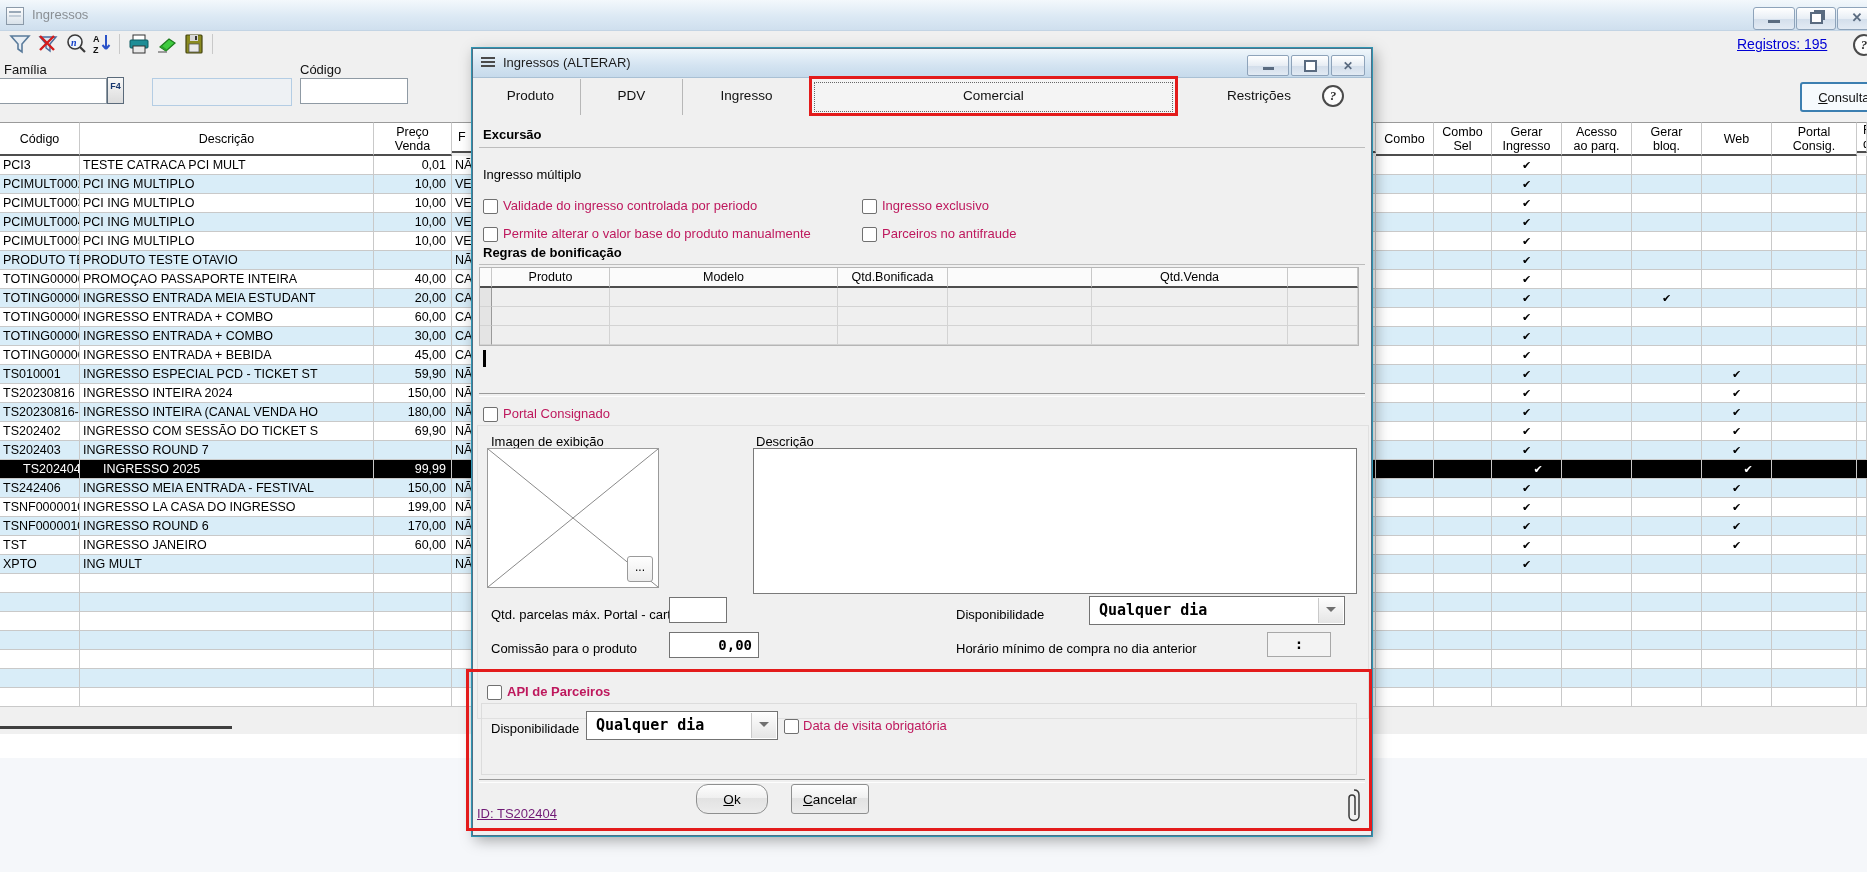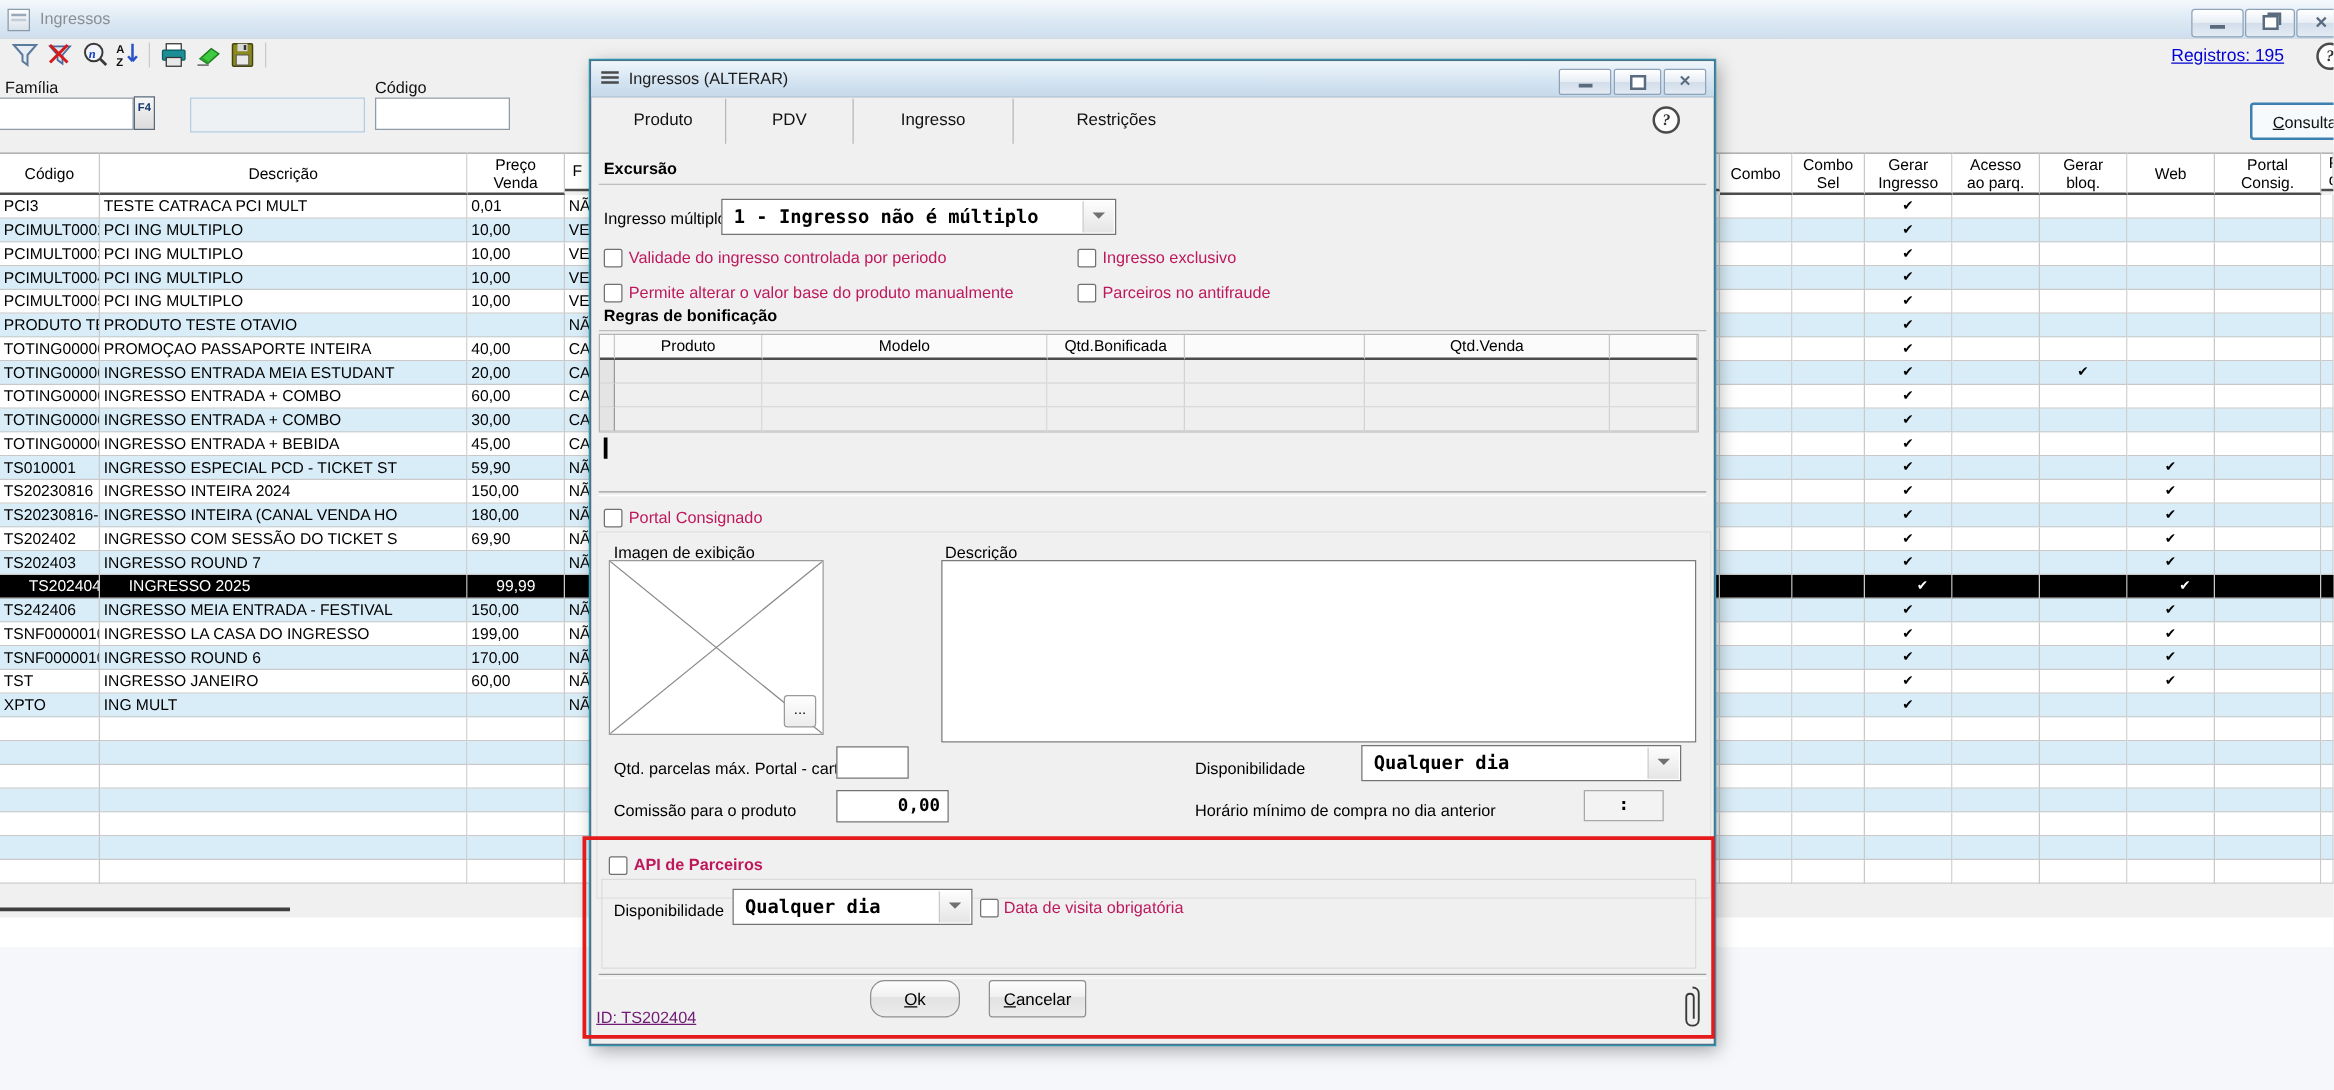--- a/index.html
+++ b/index.html
@@ -50,21 +50,21 @@
 
   
   #grid{position:absolute;left:0;top:122px;width:1867px;z-index:1;}
   .grow{display:grid;grid-template-columns:80px 294px 78px 924px 58px 58px 70px 70px 70px 70px 85px 10px;}
   #grid-head .hcell{background:#fff;border-right:1px solid #c9c9c9;border-top:1px solid #9a9a9a;
      border-bottom:2px solid #4d4d4d;font-size:12.5px;text-align:center;height:31px;
      display:flex;flex-direction:column;justify-content:center;line-height:14px;overflow:hidden;}
   #grid-head .hcell.hleft{align-items:flex-start;padding-left:6px;box-sizing:border-box;}
   .trow .cell{height:18px;border-right:1px solid #c9c9c9;border-bottom:1px solid #c9c9c9;
      font-size:12.5px;line-height:18px;white-space:nowrap;overflow:hidden;padding:0 3px;box-sizing:content-box;}
-  .trow .c-num{text-align:left;padding-right:5px;}
+  .trow .c-num{text-align:right;padding-right:5px;}
   .trow .c-chk{text-align:center;font-size:11px;padding:0;}
   .trow.alt .cell{background:#d9edf8;}
   .trow.plain .cell{background:#fff;}
   .trow.sel .cell{background:#000;color:#fff;padding-left:23px;}
 
   
   #hscroll-thumb{position:absolute;left:0;top:726px;width:232px;height:3px;background:#3f3f3f;z-index:1;}
   #bottom-white{position:absolute;left:0;top:734px;width:100%;height:24px;background:#fff;z-index:0;}
   #bottom-pale{position:absolute;left:0;top:758px;width:100%;height:114px;background:#f5f7fa;z-index:0;}
 
@@ -719,31 +719,28 @@
       <div class="dwinbtn" id="dbtn-max">
           <i></i>
         </div>
       <div class="dwinbtn" id="dbtn-close"><span>✕</span></div>
     </div>
 
     <div id="tabs">
         <div class="tab" style="width: 100px;"><span>Produto</span></div>
         <div class="tab" style="width: 102px;"><span>PDV</span></div>
         <div class="tab" style="width: 128px;"><span>Ingresso</span></div>
+        <div class="tab active" style="width: 366px;"><span>Comercial</span><div class="focusrect"></div></div>
         <div class="tab" style="width: 164px;"><span>Restrições</span></div>
       </div>
     <div class="help-circle" id="dlg-help" style="position:absolute">?</div>
 
     <div id="lbl-excursao">Excursão</div>
     <div class="rule" id="rule-exc"></div>
     <div id="lbl-ingmult">Ingresso múltiplo</div>
-    <div class="combo" id="combo-ingmult">
-      <span class="cval">1 - Ingresso não é múltiplo</span>
-      <span class="cbtn"></span>
-    </div>
     <span class="cb" style="left:10px;top:150px"></span>
     <span class="cblbl" style="left:30px;top:149px">Validade do ingresso controlada por periodo</span>
     <span class="cb" style="left:389px;top:150px"></span>
     <span class="cblbl" style="left:409px;top:149px">Ingresso exclusivo</span>
     <span class="cb" style="left:10px;top:178px"></span>
     <span class="cblbl" style="left:30px;top:177px">Permite alterar o valor base do produto manualmente</span>
     <span class="cb" style="left:389px;top:178px"></span>
     <span class="cblbl" style="left:409px;top:177px">Parceiros no antifraude</span>
 
     <div id="lbl-regras">Regras de bonificação</div>

